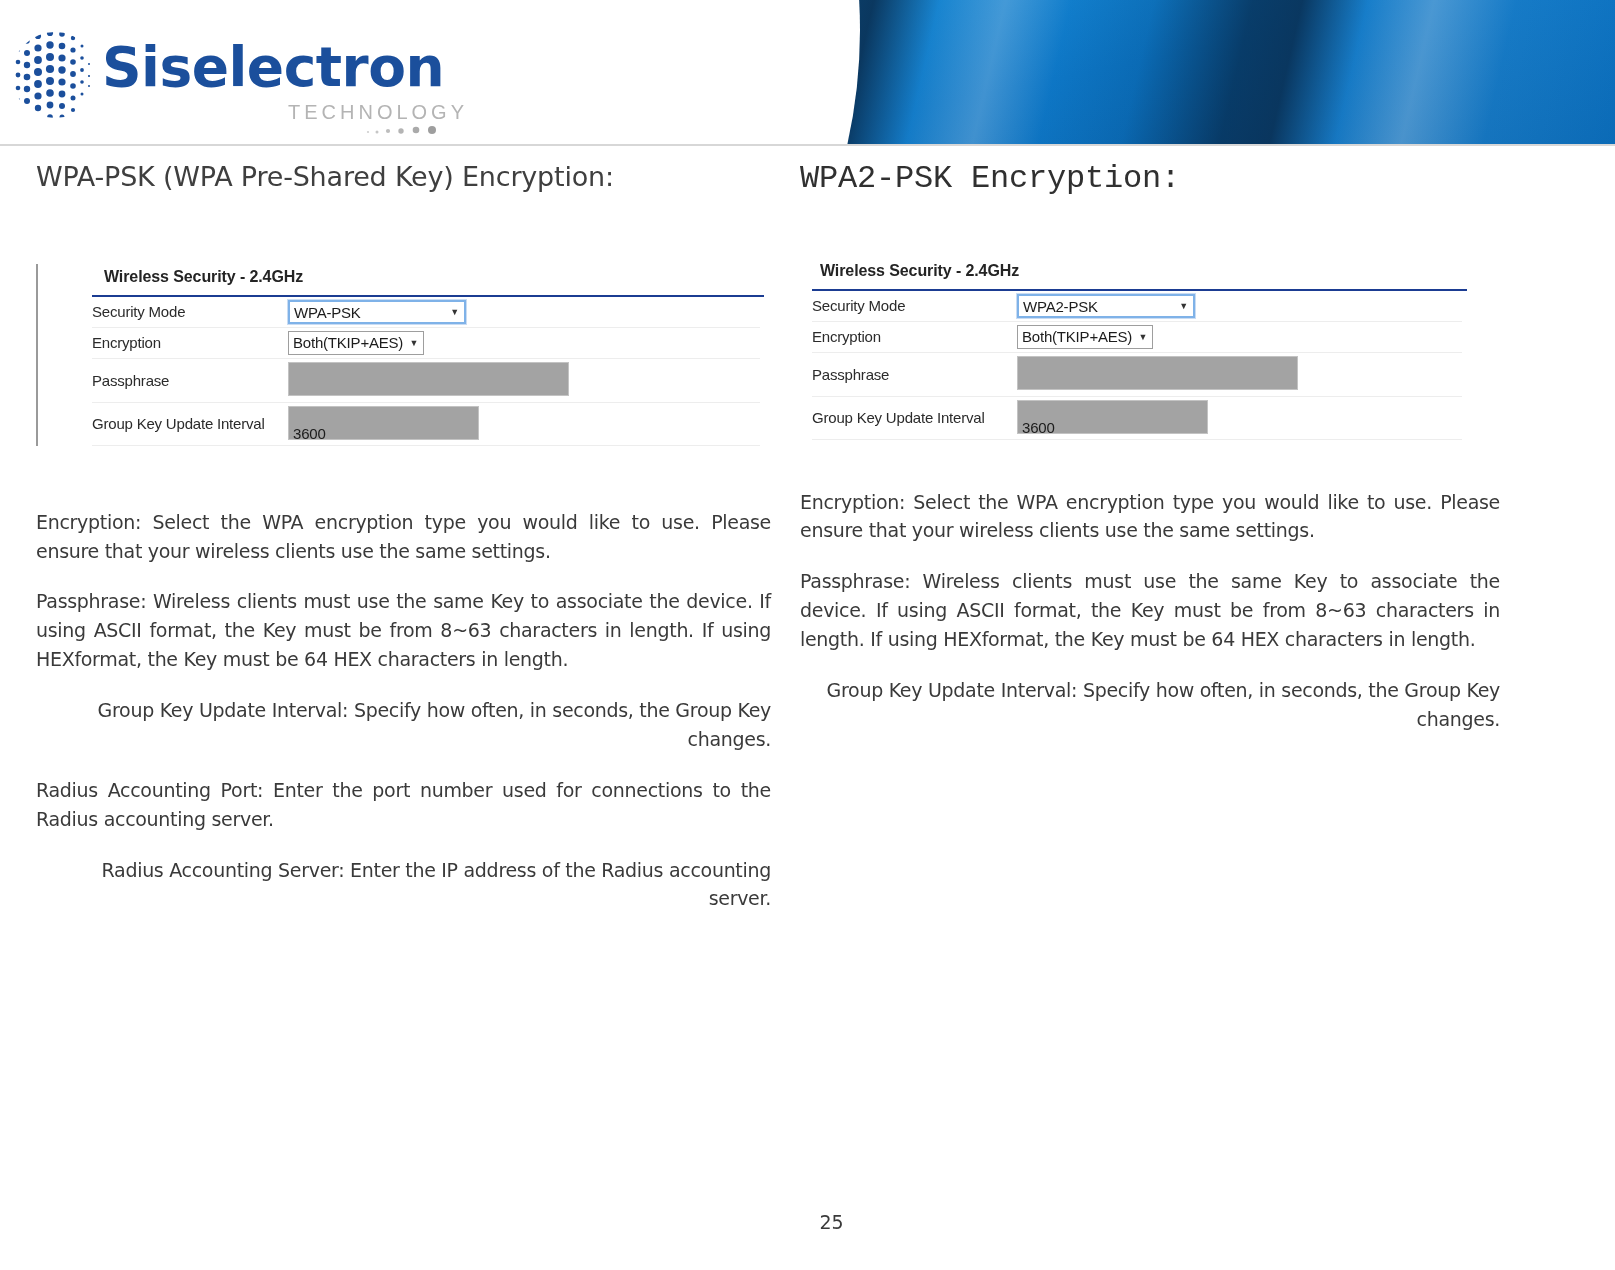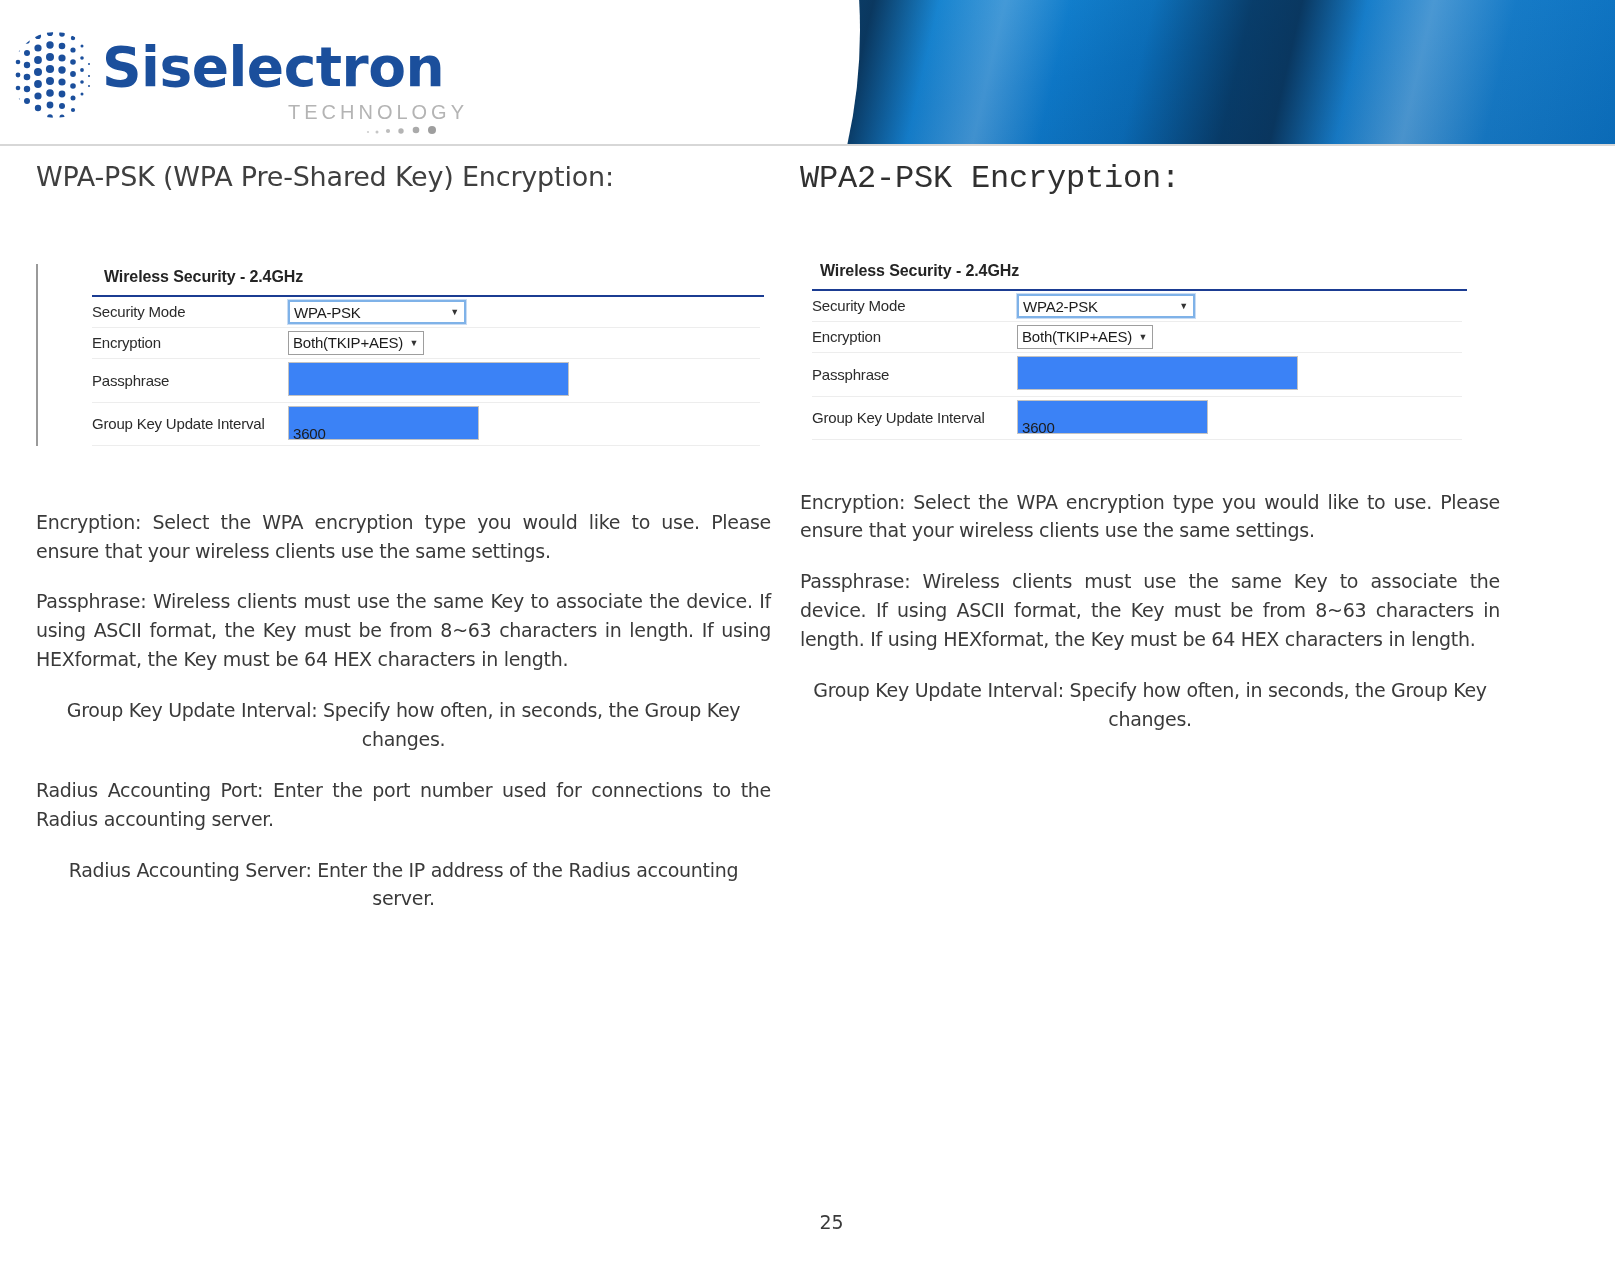--- a/index.html
+++ b/index.html
@@ -219,41 +219,41 @@
     transform: translateY(-50%);
     font-size: 9px;
     color: #333;
   }
   .txt {
     display: inline-block;
     box-sizing: border-box;
     height: 24px;
     line-height: 22px;
     border: 1px solid #c3c3c3;
-    background: #3b82f6;
+    background: #a3a3a3;
     font-size: 15px;
     color: #1c1c1c;
     padding: 16px 4px;
   }
   .txt.wide { width: 281px; }
   .txt.mid  { width: 191px; }
 
   
   .body-block { margin-top: 0; }
   p.para {
     margin: 0 0 22px 0;
     font-family: "DejaVu Sans", sans-serif;
     font-size: 19px;
     line-height: 1.52;
     color: #3a3a3a;
     text-align: justify;
     letter-spacing: -0.3px;
   }
   p.para.last { margin-bottom: 0; }
-  p.para.noj { text-align: center; }
+  p.para.noj { text-align: right; }
 
   .pagenum {
     position: absolute;
     left: 0; top: 1065px;
     width: 1615px;
     text-align: center;
     font-family: "DejaVu Sans", sans-serif;
     font-size: 19px;
     color: #3a3a3a;
     padding-left: 24px;

